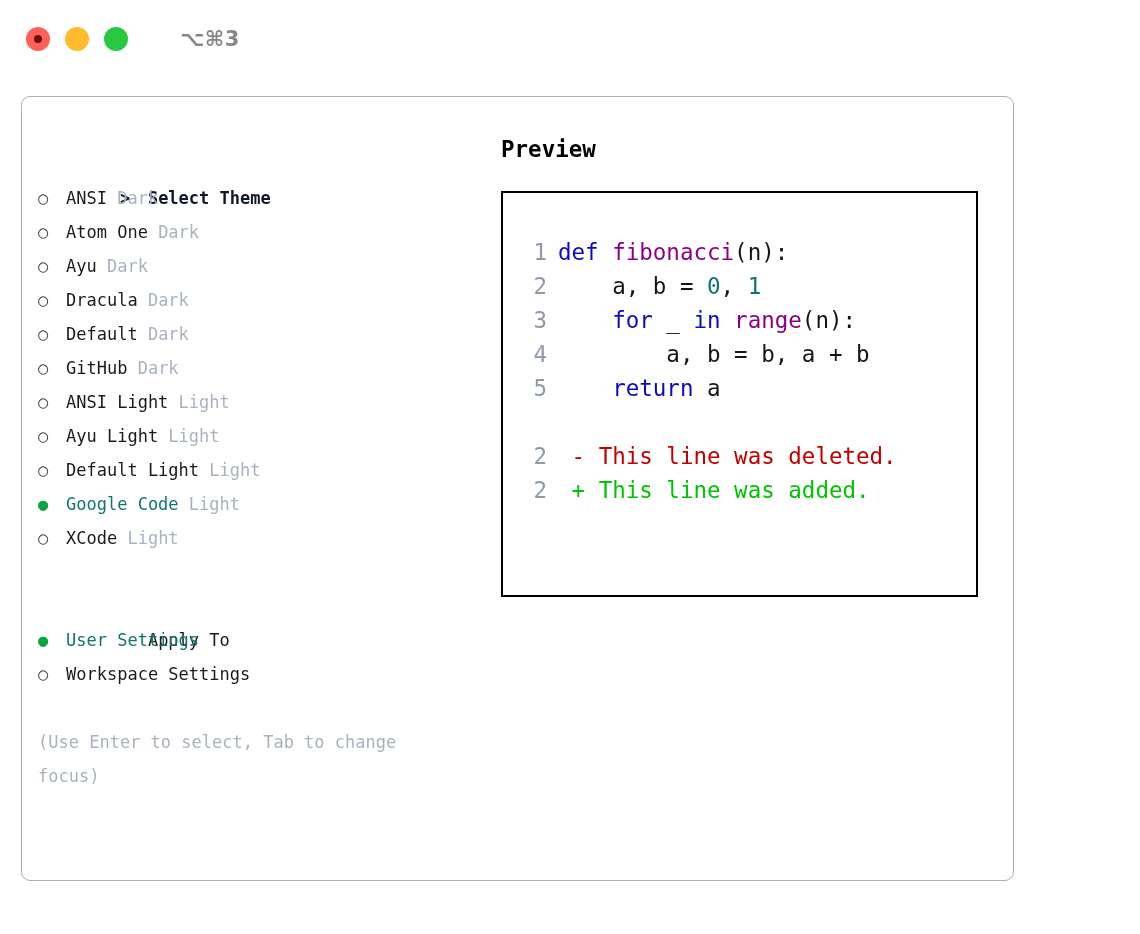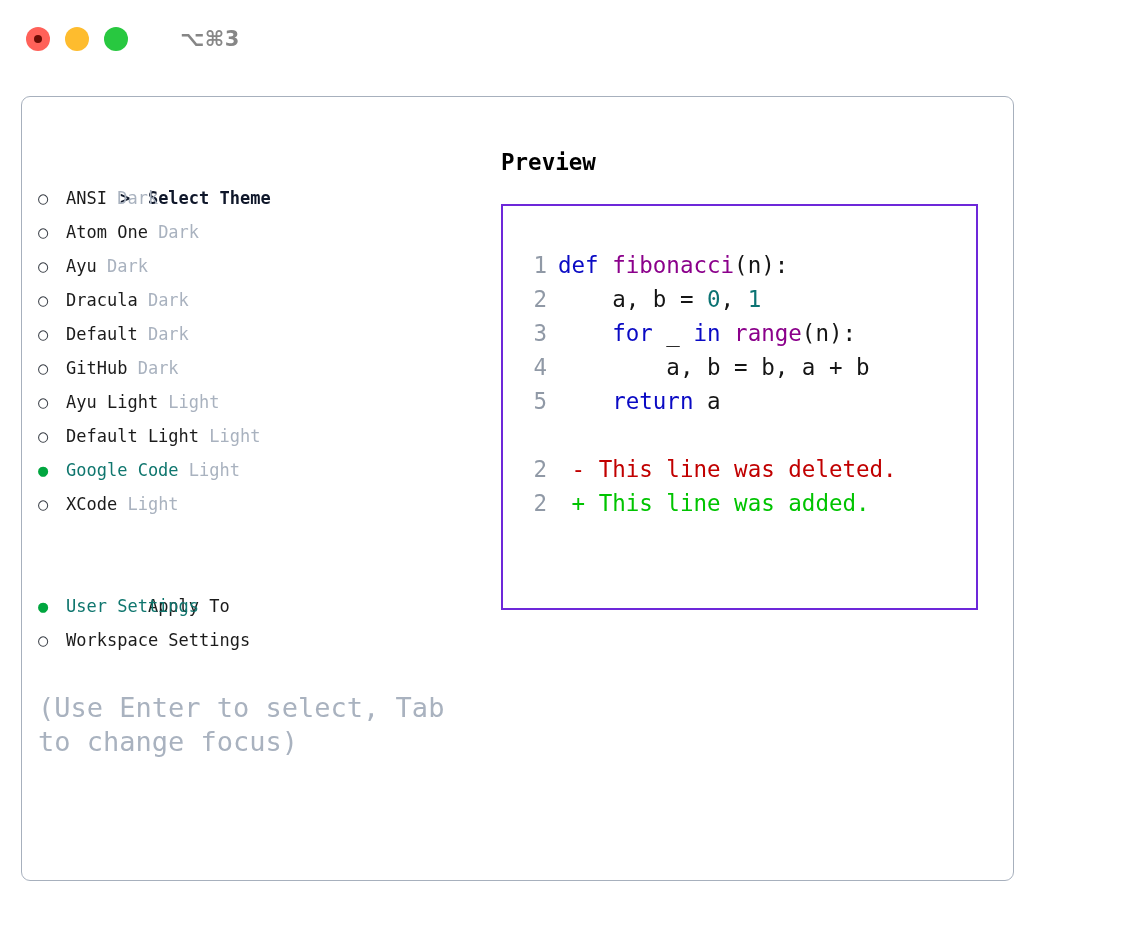--- a/index.html
+++ b/index.html
@@ -104,44 +104,44 @@
   .marker.bullet-on  { color: #00a63f; }
   .marker.bullet-off { color: #3a3f47; }
   .label-sel  { color: #0f766e; }
   .label-norm { color: #1b1b1b; }
   .tag { color: #a9b2bf; }
 
   .section-gap { height: 34px; }
 
   .hint {
     margin-top: 34px;
-    font-size: 27px;
+    font-size: 17px;
     line-height: 34px;
     color: #a9b2bf;
     width: 420px;
   }
 
   
   .right-col {
     position: absolute;
     left: 479px;
-    top: 48px;
+    top: 35px;
     width: 500px;
   }
   .preview-title {
     font-size: 22.5px;
     line-height: 34px;
     font-weight: bold;
     color: #000;
   }
   .code-box {
     margin-top: 25px;
     width: 477px;
     height: 406px;
-    border: 2px solid #6d28d9;
+    border: 2px solid #000000;
     background: #fff;
     padding: 42px 0 0 20px;
     overflow: hidden;
   }
   .code-line {
     font-size: 22.5px;
     line-height: 34px;
     white-space: pre;
   }
   .ln {
@@ -181,20 +181,21 @@
         <span class="marker">&gt;</span><span>Select Theme</span>
       </div>
 
       <div id="theme-list">
           <div class="row"><span class="marker bullet-off">○</span><span class="label-norm">ANSI</span><span class="tag"> Dark</span></div>
           <div class="row"><span class="marker bullet-off">○</span><span class="label-norm">Atom One</span><span class="tag"> Dark</span></div>
           <div class="row"><span class="marker bullet-off">○</span><span class="label-norm">Ayu</span><span class="tag"> Dark</span></div>
           <div class="row"><span class="marker bullet-off">○</span><span class="label-norm">Dracula</span><span class="tag"> Dark</span></div>
           <div class="row"><span class="marker bullet-off">○</span><span class="label-norm">Default</span><span class="tag"> Dark</span></div>
           <div class="row"><span class="marker bullet-off">○</span><span class="label-norm">GitHub</span><span class="tag"> Dark</span></div>
+          <div class="row"><span class="marker bullet-off">○</span><span class="label-norm">ANSI Light</span><span class="tag"> Light</span></div>
           <div class="row"><span class="marker bullet-off">○</span><span class="label-norm">Ayu Light</span><span class="tag"> Light</span></div>
           <div class="row"><span class="marker bullet-off">○</span><span class="label-norm">Default Light</span><span class="tag"> Light</span></div>
           <div class="row"><span class="marker bullet-on">●</span><span class="label-sel">Google Code</span><span class="tag"> Light</span></div>
           <div class="row"><span class="marker bullet-off">○</span><span class="label-norm">XCode</span><span class="tag"> Light</span></div>
         </div>
 
       <div class="section-gap"></div>
 
       <div class="row">
         <span class="marker"> </span><span>Apply To</span>

